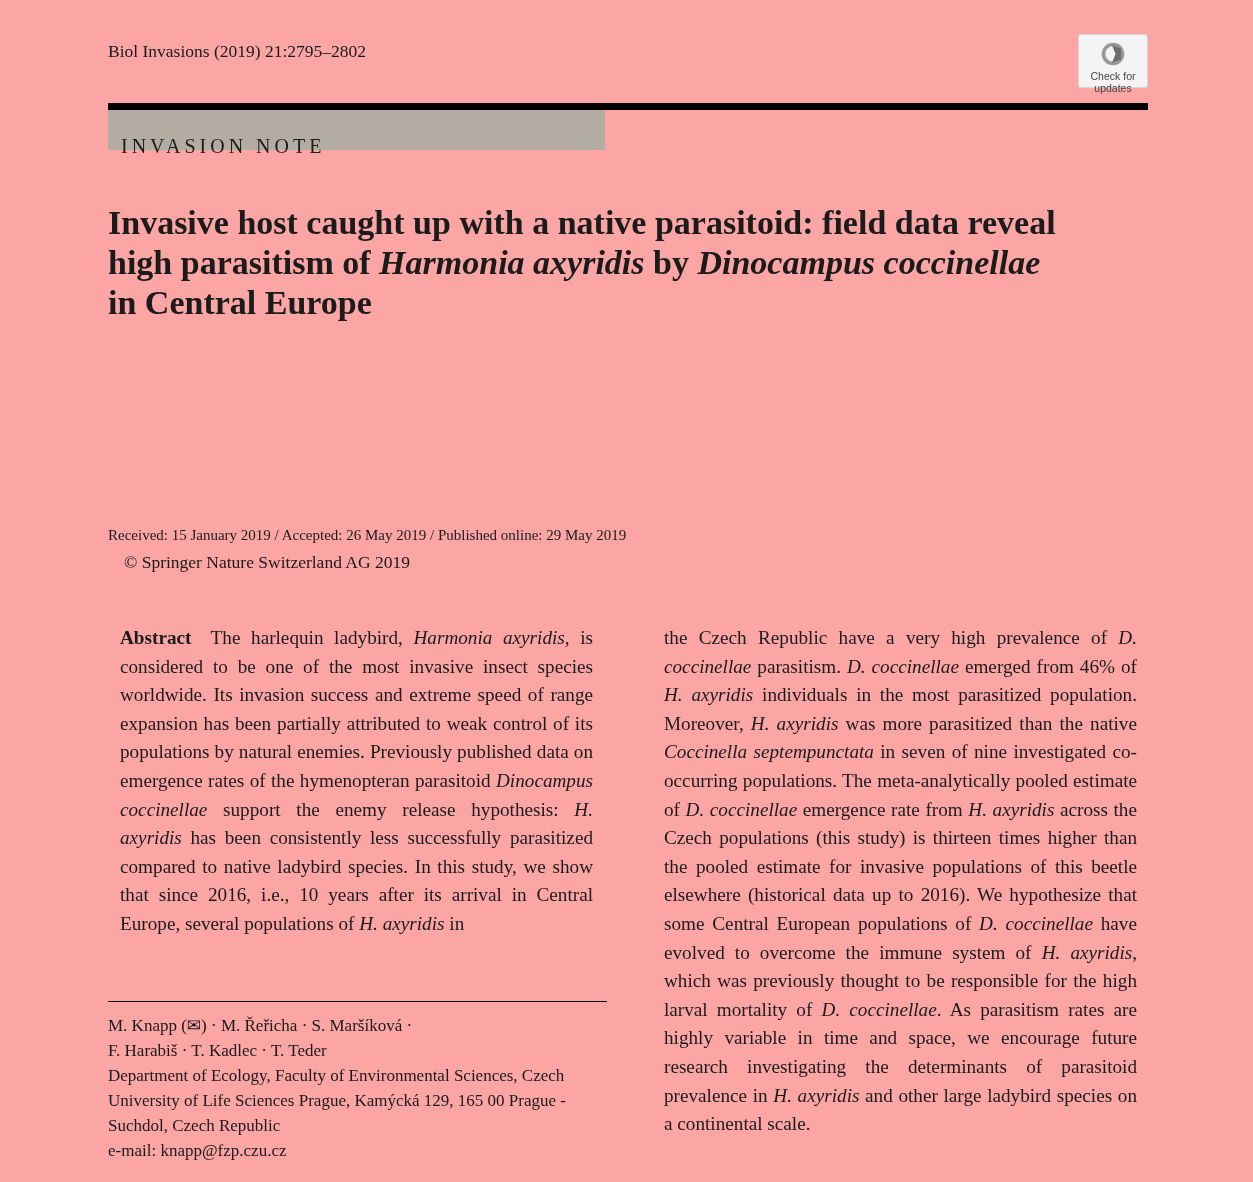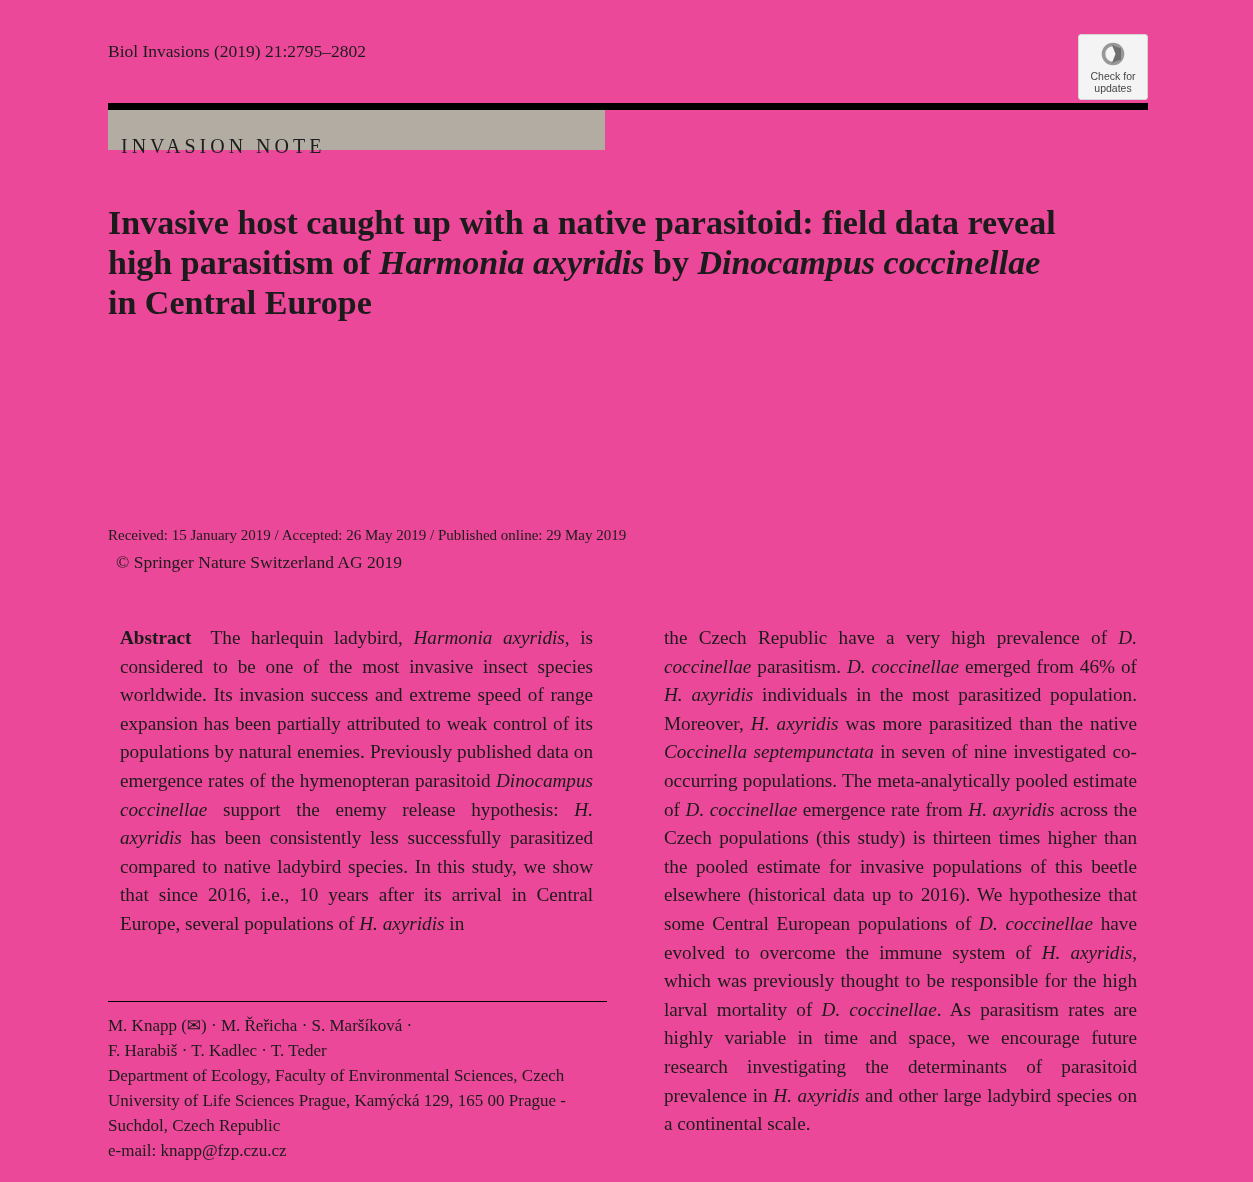--- a/index.html
+++ b/index.html
@@ -1,24 +1,24 @@
 <!DOCTYPE html>
 <html><head>
 <meta charset="utf-8">
 <style>
   html,body{margin:0;padding:0;background:#ffffff;}
-  .page{position:relative;width:1253px;height:1182px;background:#ec4899;overflow:hidden;
+  .page{position:relative;width:1253px;height:1182px;background:#fca5a5;overflow:hidden;
         font-family:"Liberation Serif","DejaVu Serif",serif;color:#1b1b1b;}
 
   
   .header-text{position:absolute;left:108px;top:38px;font-size:17.5px;line-height:27px;}
   .doi{color:#1b1b1b;text-decoration:none;}
 
   
-  .badge{position:absolute;left:1078px;top:34px;width:70px;height:66px;background:#f4f4f4;
+  .badge{position:absolute;left:1078px;top:34px;width:70px;height:54px;background:#f4f4f4;
          border:1px solid #d6d6d6;border-radius:3px;text-align:center;cursor:pointer;
          font-family:"Liberation Sans","DejaVu Sans",sans-serif;box-sizing:border-box;}
   .badge svg{display:block;margin:5px auto 1px auto;}
   .badge-text{font-size:10.5px;line-height:11.5px;color:#454545;}
 
   
   .black-bar{position:absolute;left:108px;top:103px;width:1040px;height:7px;background:#000000;}
   .banner{position:absolute;left:108px;top:110px;width:497px;height:40px;background:#b2aca2;
           display:flex;align-items:center;padding-left:13px;box-sizing:border-box;}
   .banner span{font-size:20px;letter-spacing:4px;color:#1d1d1d;margin-top:32px;}
@@ -27,21 +27,21 @@
   .title{position:absolute;left:108px;top:203px;width:958px;margin:0;font-size:34px;
          line-height:40px;font-weight:bold;}
   .authors{position:absolute;left:108px;top:366px;width:800px;font-size:19.5px;
            font-weight:bold;line-height:30px;}
   .orcid{display:inline-flex;align-items:center;justify-content:center;width:19px;height:19px;
          border-radius:50%;background:#a6ce39;color:#ffffff;font-family:"Liberation Sans","DejaVu Sans",sans-serif;
          font-size:10px;font-weight:bold;vertical-align:-3px;margin:0 4px 0 5px;cursor:pointer;}
 
   
   .dates{position:absolute;left:108px;top:527px;font-size:15px;}
-  .copyright{position:absolute;left:116px;top:552px;font-size:17.5px;}
+  .copyright{position:absolute;left:124px;top:552px;font-size:17.5px;}
 
   
   .col{position:absolute;top:612px;width:497px;font-size:19.2px;line-height:28.6px;
        text-align:justify;}
   .col p{margin:12px;}
   .col-left{left:108px;}
   .col-right{left:652px;}
   .it{font-style:italic;}
   .bd{font-weight:bold;}
 

